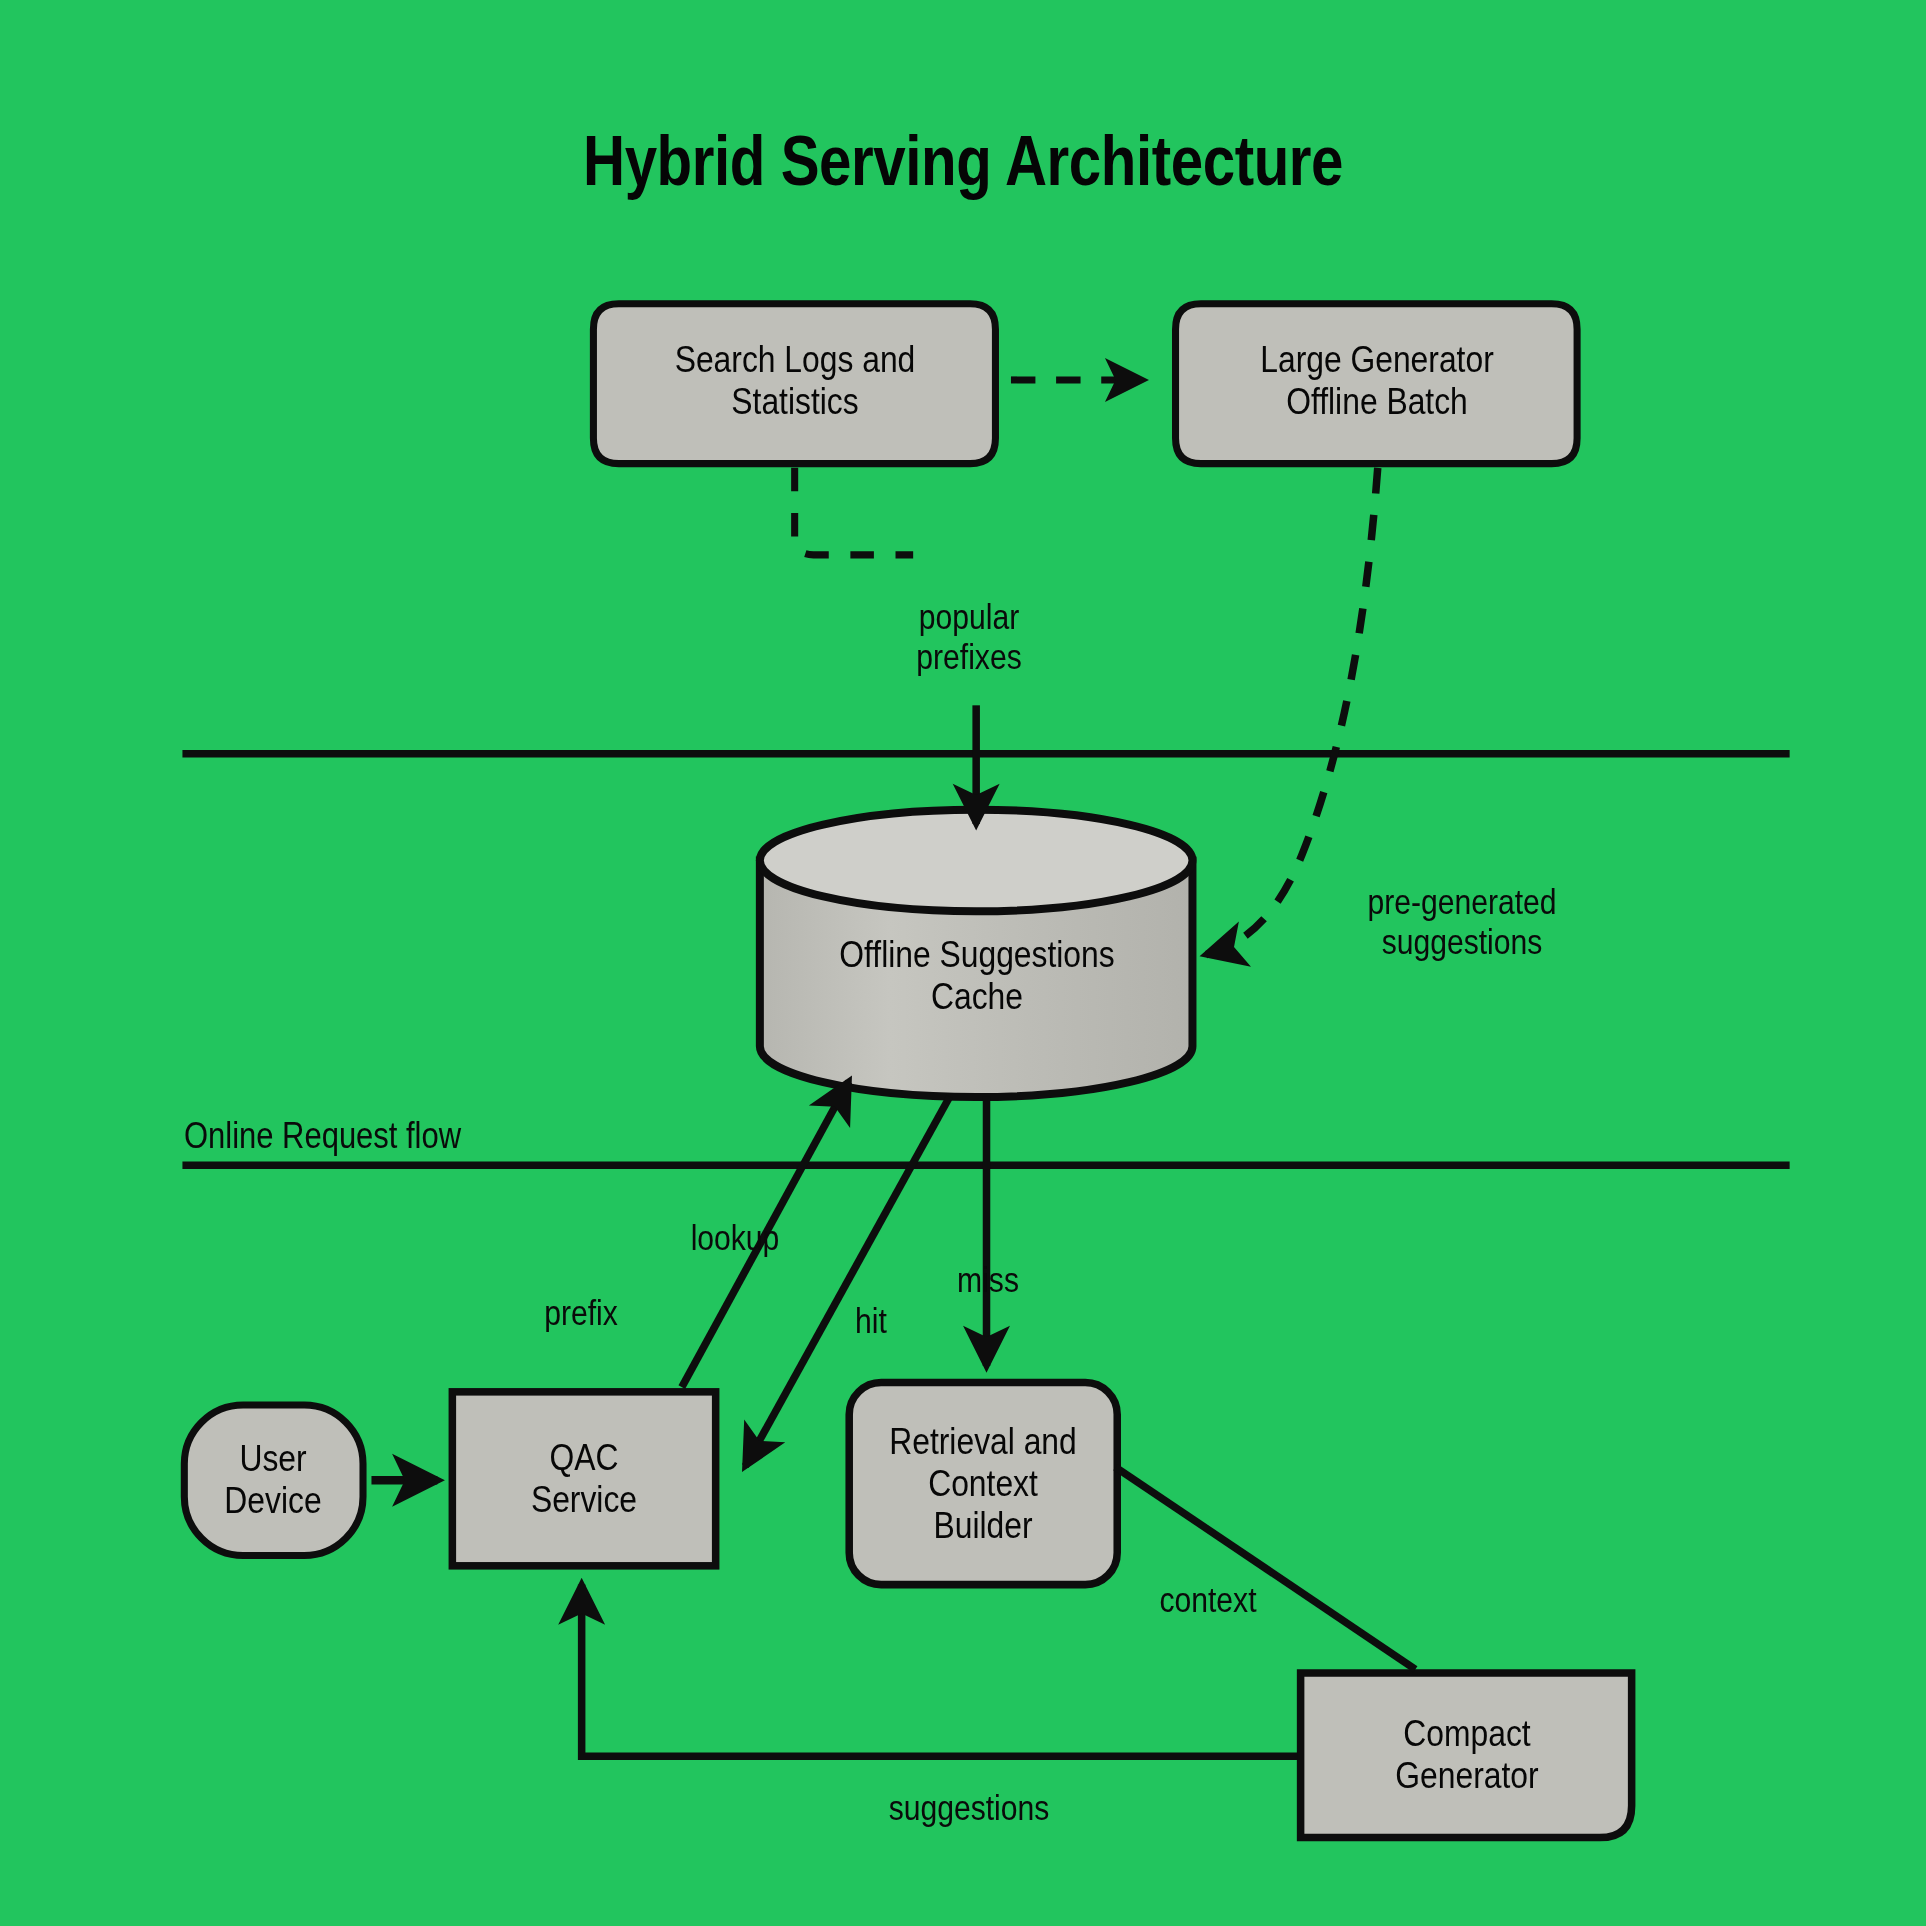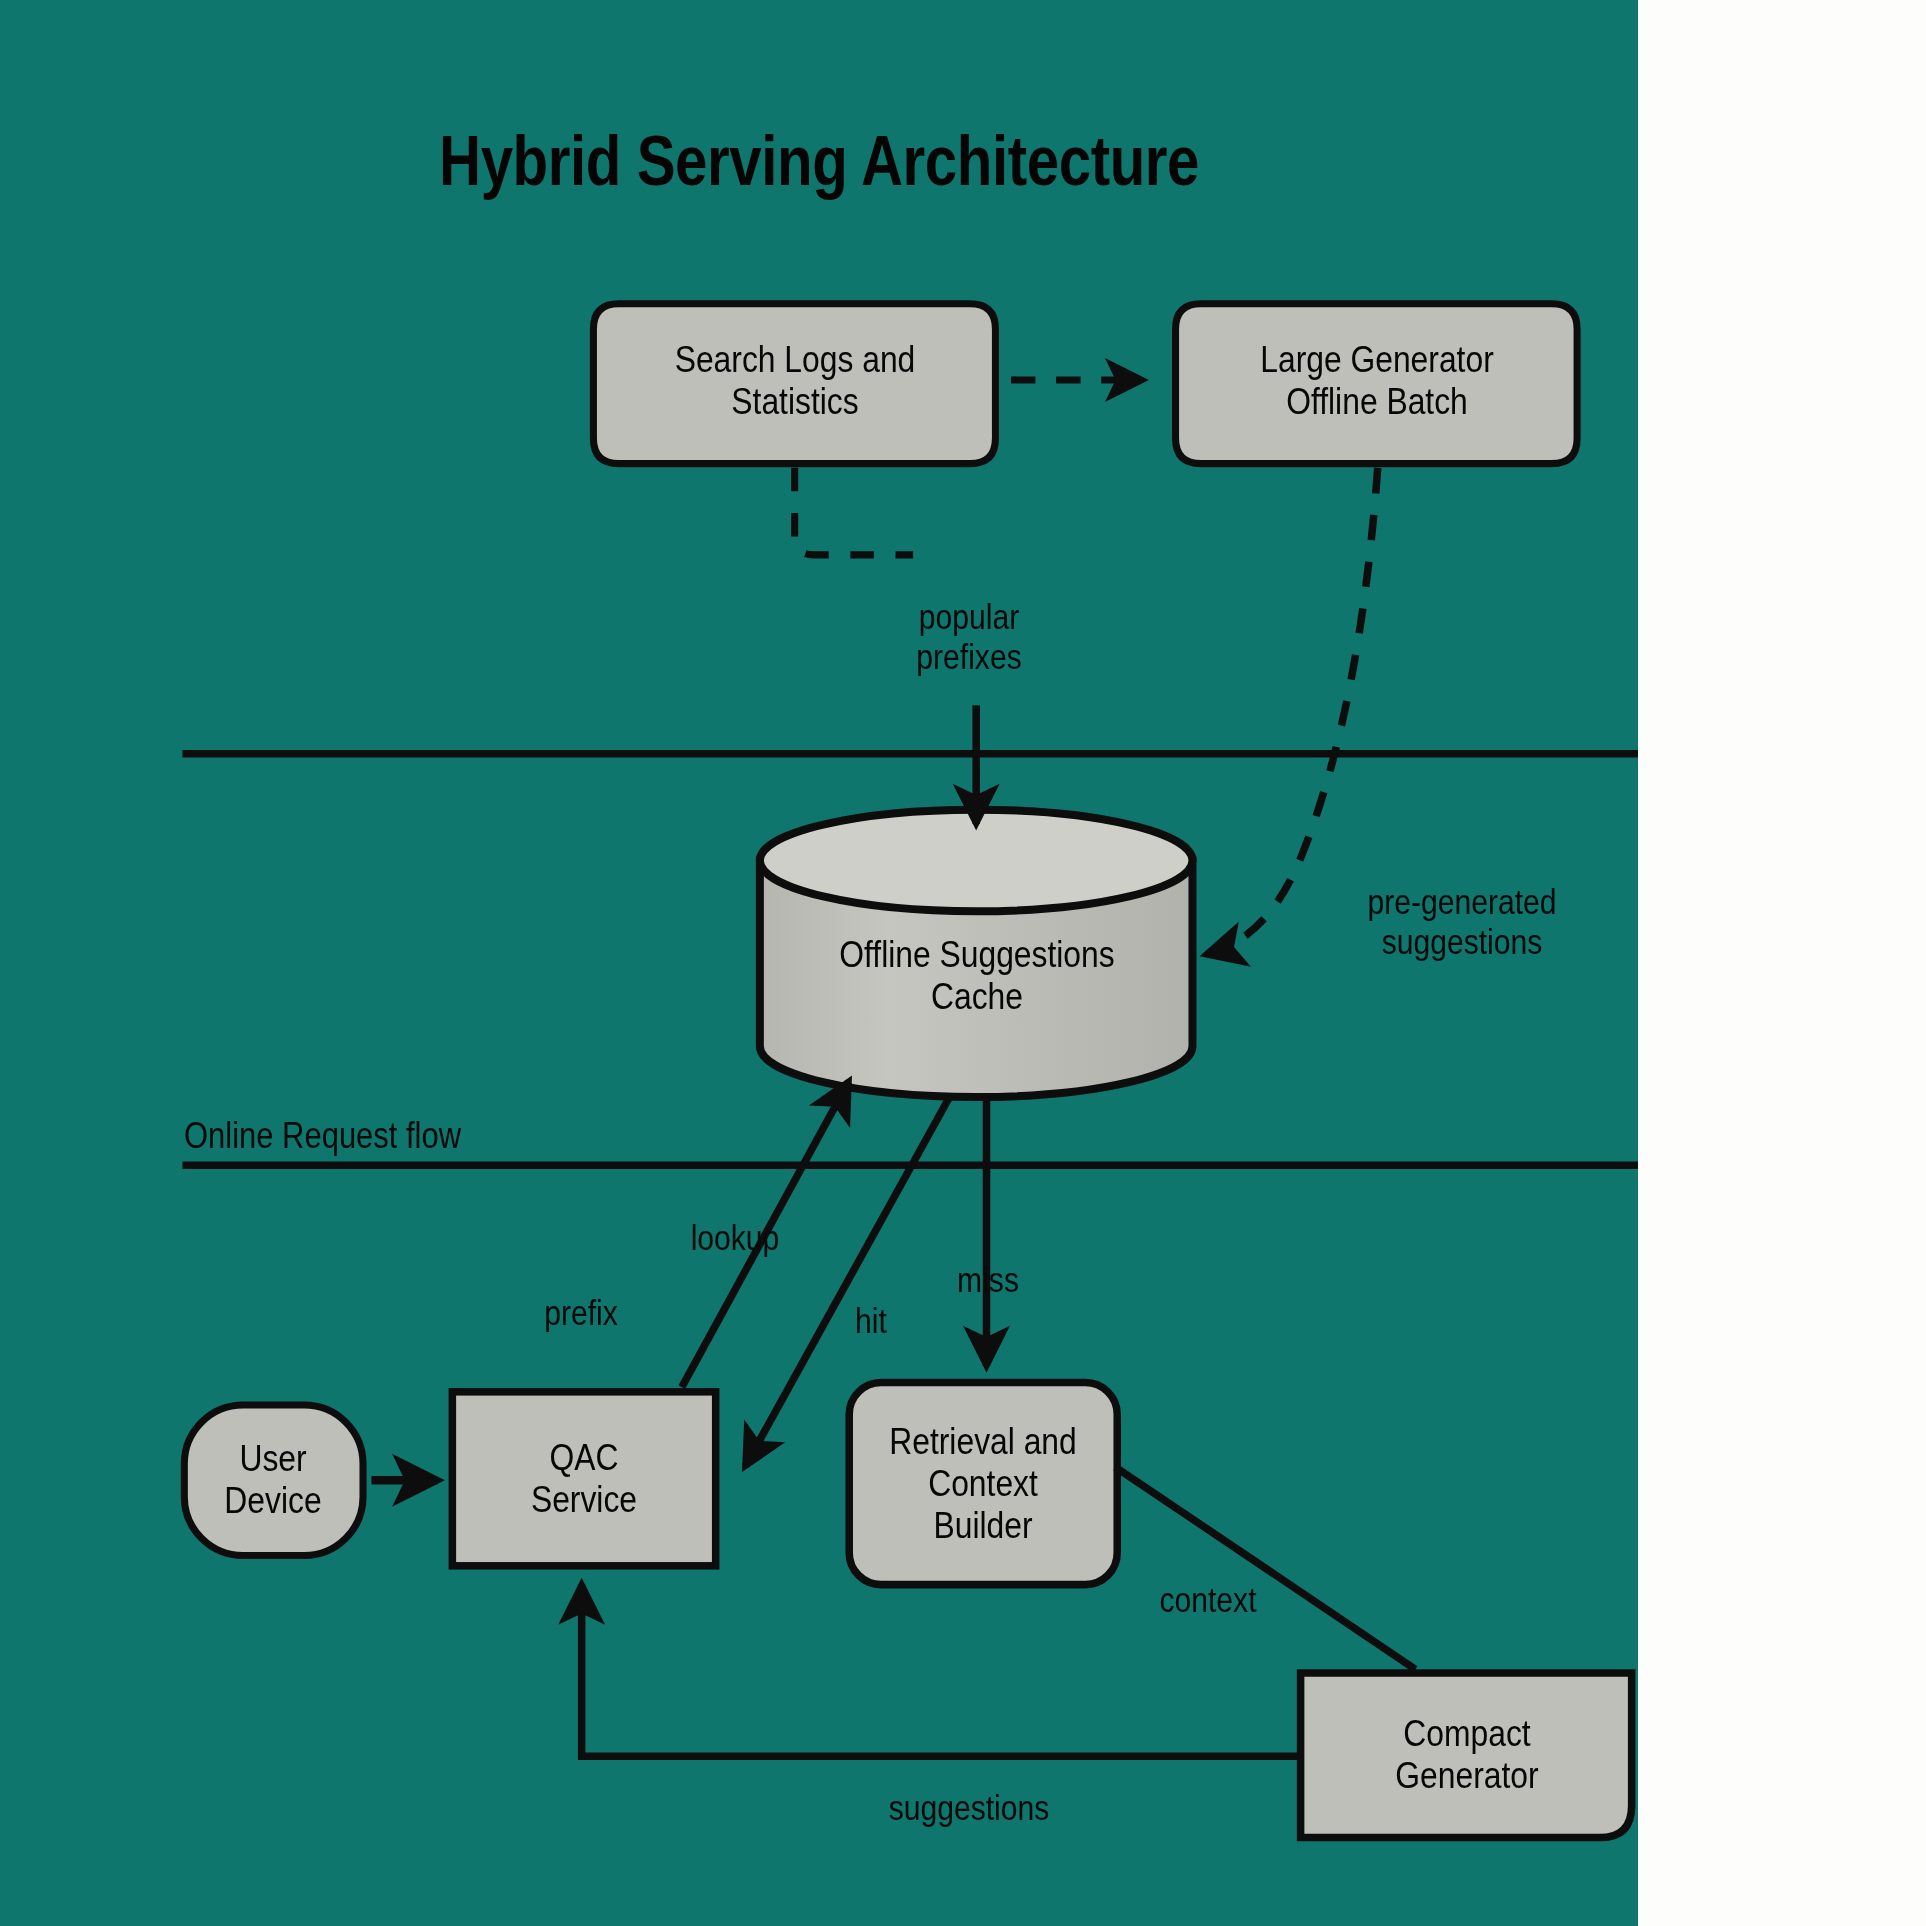--- a/index.html
+++ b/index.html
@@ -1,19 +1,19 @@
 <!DOCTYPE html>
 <html style="font-size:7.5px"><head>
 <meta charset="utf-8">
 <style>
   html,body{margin:0;padding:0;background:#fdfdfc;}
   #stage{
     position:relative;
-    width:1638px;height:1926px;
-    background:#0f766e;
+    width:1926px;height:1926px;
+    background:#22c55e;
     font-family:"Liberation Sans","DejaVu Sans",sans-serif;
     overflow:hidden;
   }
   #diagram{position:absolute;inset:0;width:1926px;height:1926px;}
   .ttl{
     position:absolute;left:0;right:0;top:120px;
     text-align:center;
     font-size:71px;
     font-weight:bold;
     letter-spacing:-0.5px;

